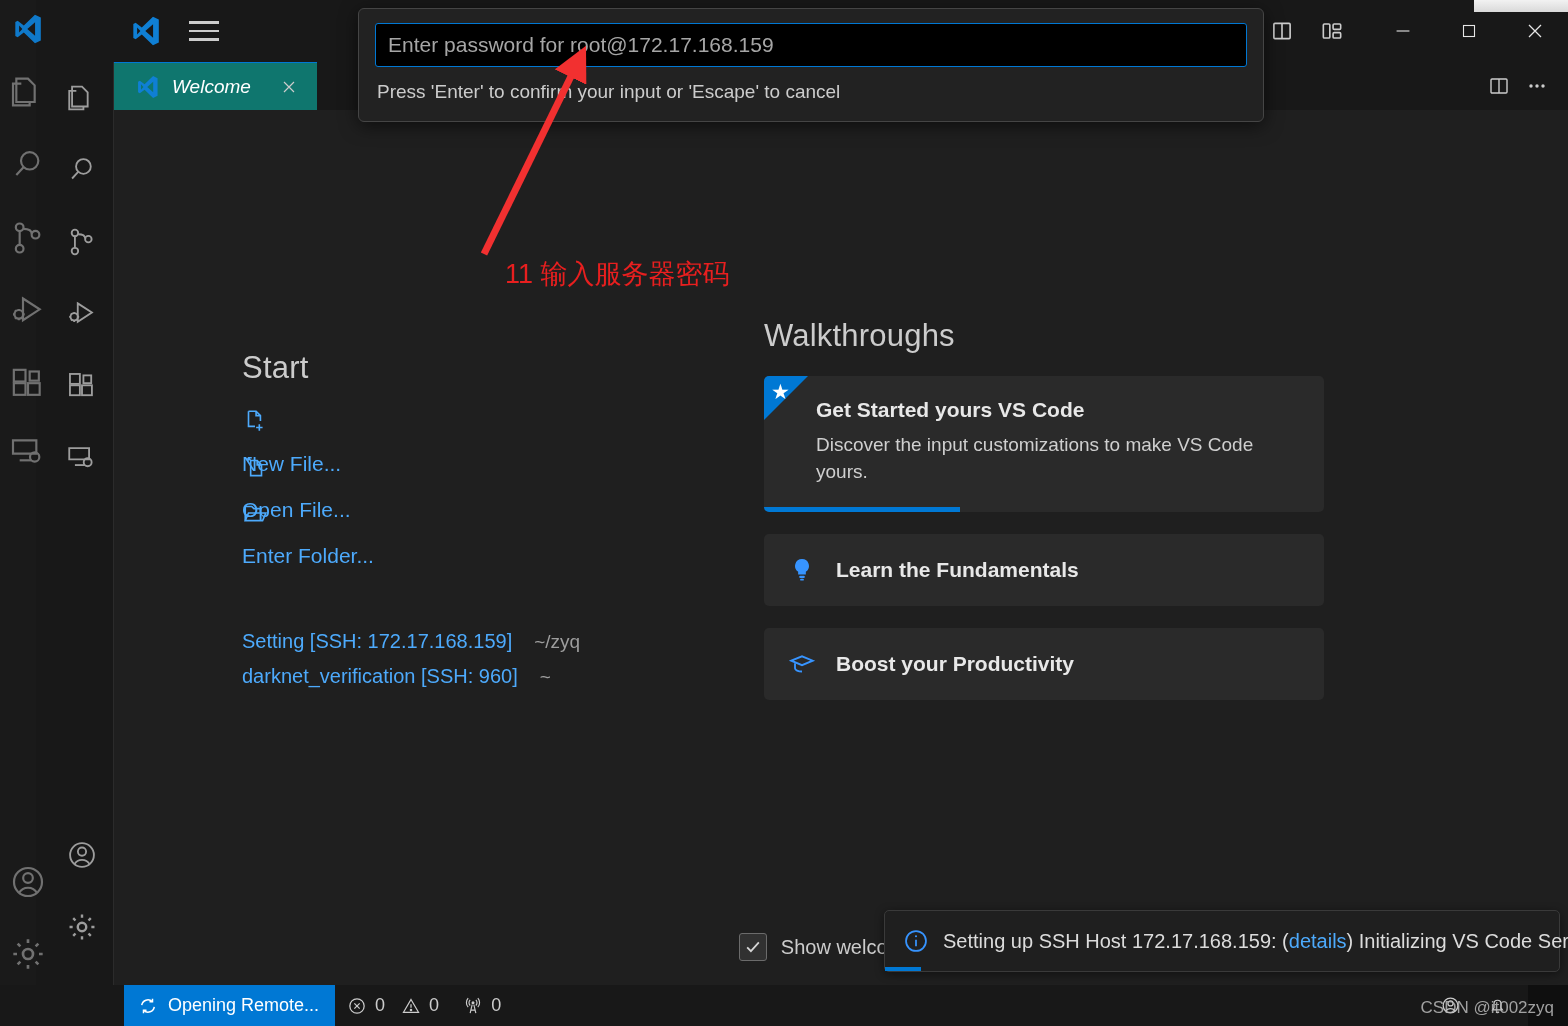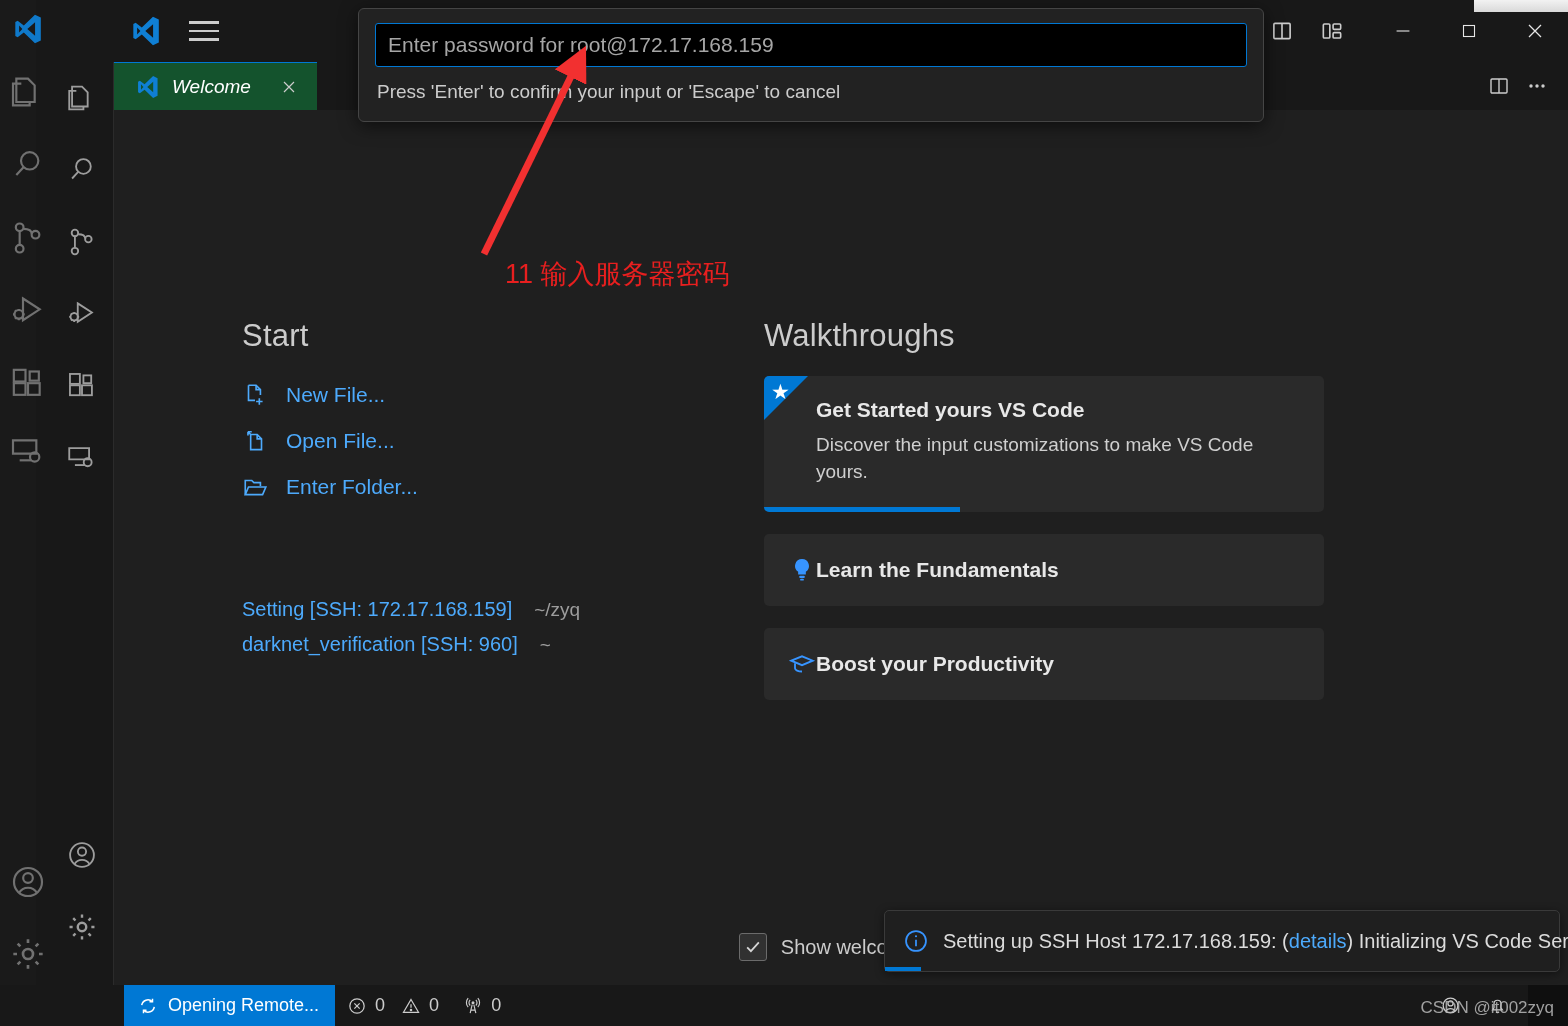--- a/index.html
+++ b/index.html
@@ -76,21 +76,21 @@
   .ab-spacer { flex: 1; }
 
   
   .tabbar {
     position: absolute; left: 114px; top: 62px; width: 1454px; height: 48px;
     background: #181818; display: flex; align-items: stretch; z-index: 3;
   }
   .tab {
     display: flex; align-items: center; gap: 12px;
     padding: 0 16px 0 20px; height: 48px; min-width: 150px;
-    background: #14532d; border-top: 1.5px solid #0078d4;
+    background: #0f766e; border-top: 1.5px solid #0078d4;
     color: #ffffff; cursor: pointer; position: relative;
   }
   .tab-label { font-size: 19px; font-style: italic; white-space: nowrap; }
   .tab-close {
     margin-left: 14px; width: 24px; height: 24px; display: flex;
     align-items: center; justify-content: center; color: #cccccc; cursor: pointer;
   }
   .tab-rest { flex: 1; background: #181818; }
   .editor-actions { display: flex; align-items: center; gap: 4px; padding-right: 14px; }
   .ea-btn {
@@ -101,31 +101,31 @@
   
   .editor {
     position: absolute; left: 114px; top: 110px; width: 1454px; height: 875px;
     background: #1f1f1f; overflow: hidden; z-index: 2;
   }
   .welcome {
     position: absolute; left: 0; top: 0; width: 100%; height: 100%;
     padding: 208px 0 0 0;
   }
   .welcome-cols { display: flex; gap: 0; }
-  .col-left { width: 650px; padding-left: 128px; }
+  .col-left { width: 650px; padding-left: 128px; margin-top: 32px; }
   .col-right { width: 560px; }
 
   .sec-title {
     font-size: 31px; color: #cccccc; font-weight: 400;
     margin-bottom: 22px; letter-spacing: .2px;
   }
   .start-list { display: flex; flex-direction: column; gap: 8px; }
   .start-item {
-    display: flex; align-items: center; gap: 18px;
-    color: #4daafc; font-size: 21px; cursor: pointer; height: 38px;
+    display: flex; align-items: flex-start; gap: 18px;
+    color: #4daafc; font-size: 21px; cursor: pointer; height: 38px; flex-direction: column;
   }
   .start-icon { width: 26px; height: 26px; display: flex; align-items: center; justify-content: center; }
 
   .recent-wrap { margin-top: 92px; }
   .recent-list { display: flex; flex-direction: column; gap: 12px; }
   .recent-row { display: flex; align-items: baseline; gap: 22px; }
   .recent-name { color: #4daafc; font-size: 20px; cursor: pointer; }
   .recent-path { color: #9d9d9d; font-size: 19px; }
 
   .wt-list { display: flex; flex-direction: column; gap: 22px; }
@@ -134,21 +134,21 @@
     overflow: hidden; cursor: pointer;
   }
   .wt-featured { padding: 22px 26px 26px 52px; }
   .wt-corner { position: absolute; left: 0; top: 0; width: 0; height: 0;
     border-top: 44px solid #0078d4; border-right: 44px solid transparent; }
   .wt-star { position: absolute; left: 7px; top: 4px; color: #fff; font-size: 21px; }
   .wt-title { font-size: 21px; color: #e8e8e8; font-weight: bold; margin-bottom: 10px; }
   .wt-desc { font-size: 19px; color: #cfcfcf; line-height: 1.42; max-width: 470px; }
   .wt-progress { position: absolute; left: 0; bottom: 0; height: 5px; background: #0078d4; }
   .wt-simple {
-    display: flex; align-items: center; 
+    display: flex; align-items: center; gap: 20px;
     padding: 22px 26px 22px 24px;
     text-align: center;
   }
   .wt-simple .wt-title { margin-bottom: 0; }
   .wt-ic { width: 28px; height: 28px; display: flex; align-items: center; justify-content: center; color: #3794ff; }
 
   .welcome-footer {
     position: absolute; left: 0; bottom: 24px; width: 100%;
     display: flex; align-items: center; justify-content: center; gap: 14px;
   }

